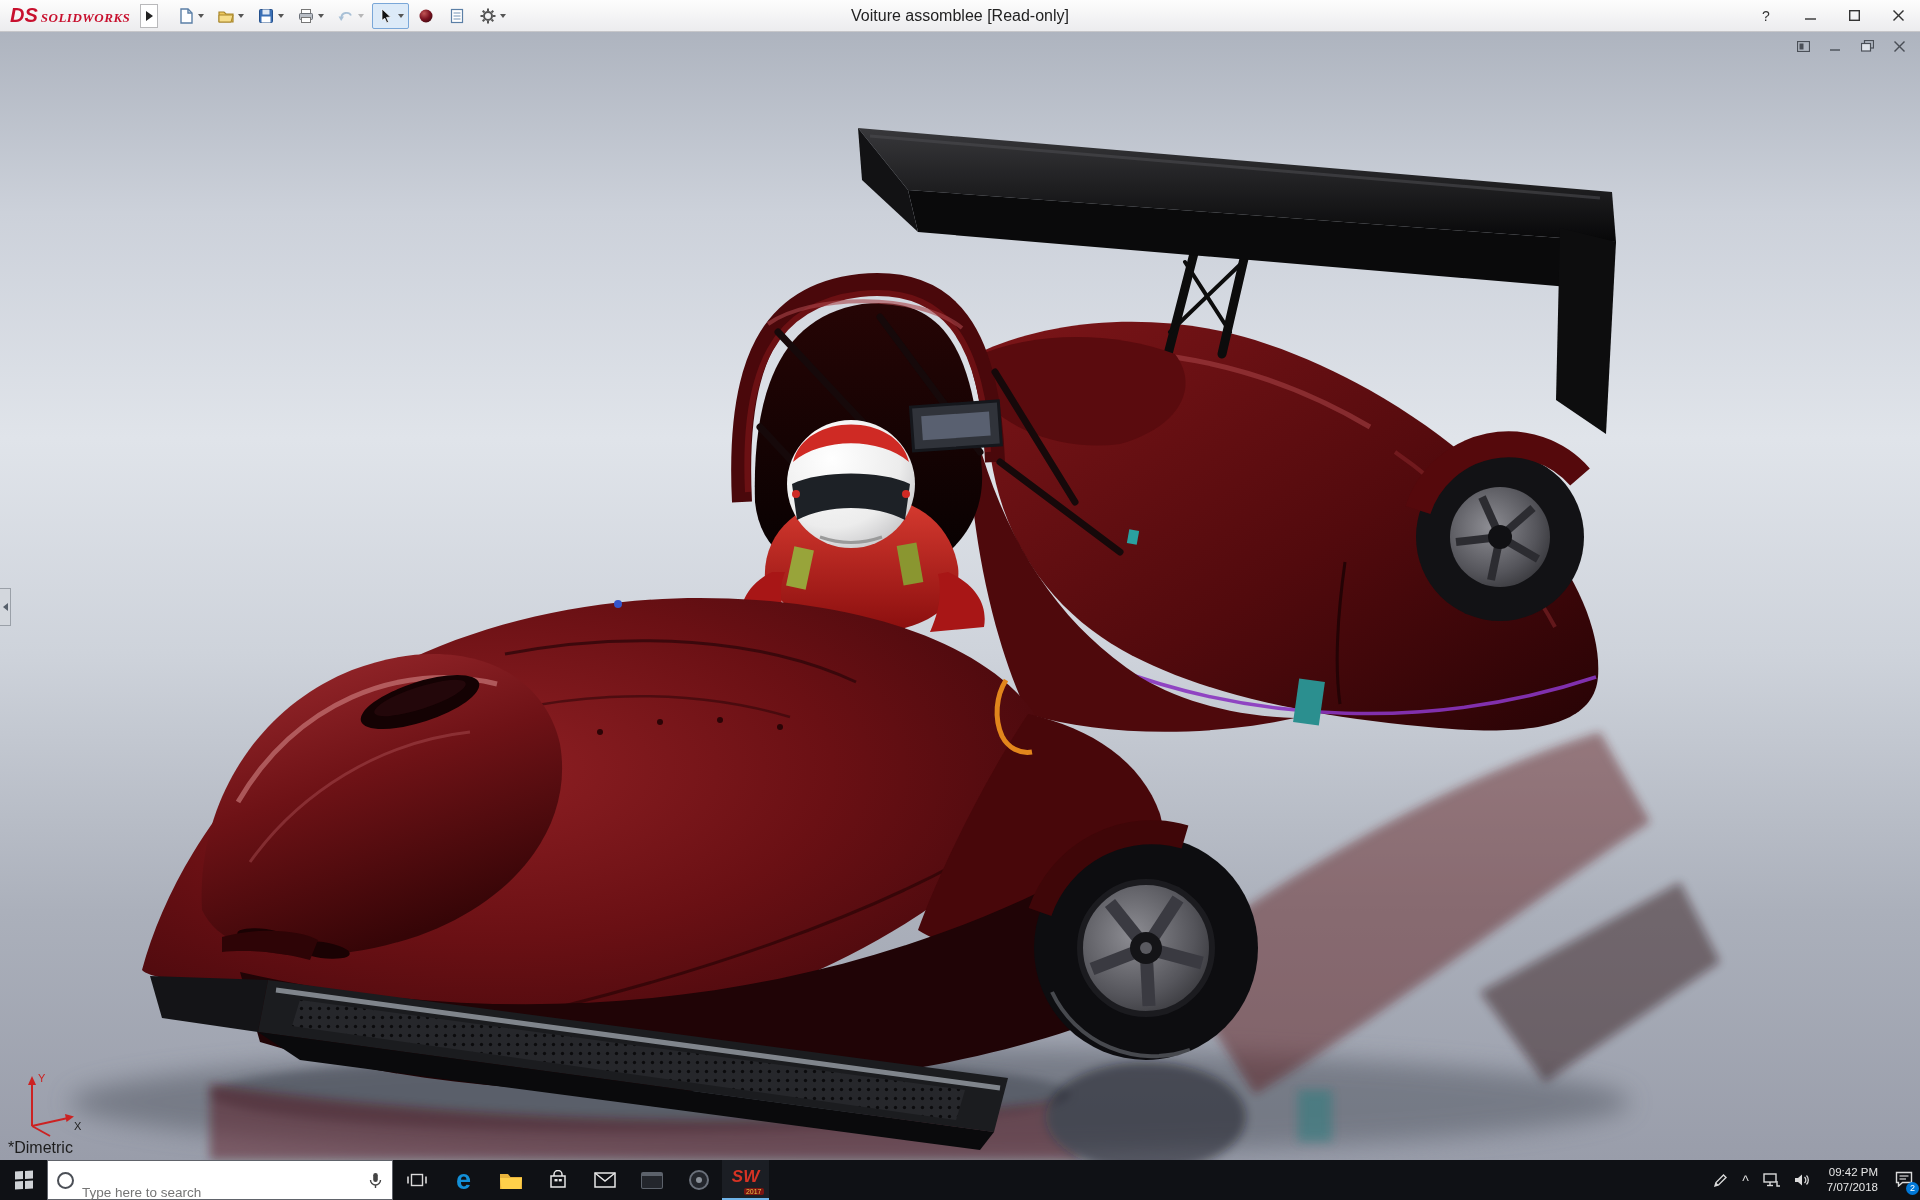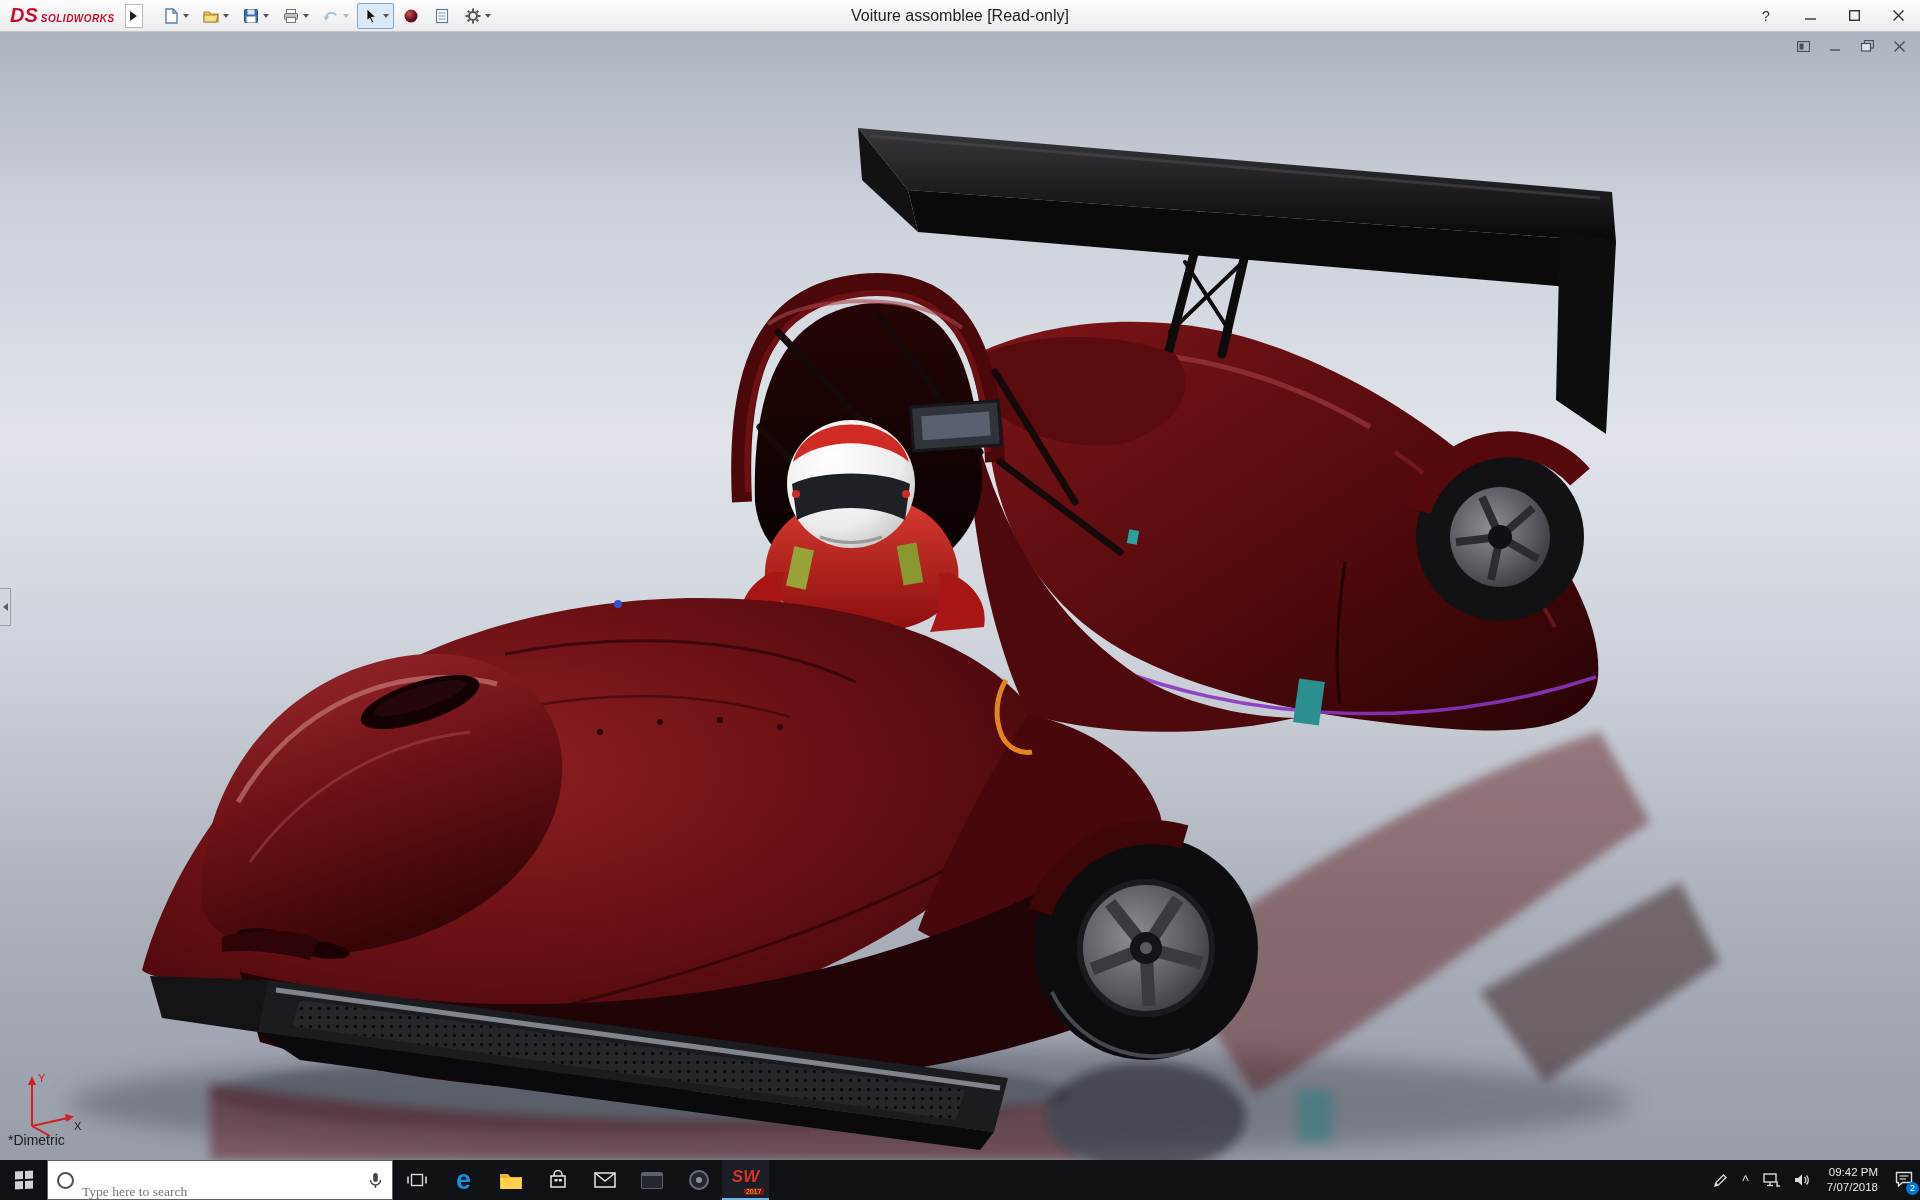--- a/index.html
+++ b/index.html
@@ -5,21 +5,21 @@
   * { box-sizing: border-box; margin: 0; padding: 0; }
   html,body { width:1920px; height:1200px; overflow:hidden;
     font-family:"Liberation Sans", sans-serif; background:#000; }
 
   
   .titlebar { height:32px; background:linear-gradient(#fdfdfd,#ececee);
     border-bottom:1px solid #c6c6c9; display:flex; align-items:center; position:relative; }
   .logo { display:flex; align-items:baseline; padding:0 6px 0 10px; color:#c8102e;
     font-weight:bold; font-style:italic; white-space:nowrap; }
   .logo-ds { font-size:20px; margin-right:3px; }
-  .logo-name { font-size:10px; letter-spacing:.5px; }
+  .logo-name { font-size:13px; letter-spacing:.5px;font-family:Liberation Serif, serif; }
   .flyout { width:18px; height:24px; border:1px solid #b9b9bb; background:#fff;
     display:flex; align-items:center; justify-content:center; margin:0 14px 0 4px; }
   .flyout-tri { width:0; height:0; border-top:5px solid transparent;
     border-bottom:5px solid transparent; border-left:7px solid #222; }
   .tbar { display:flex; align-items:center; gap:3px; }
   .tb-btn { height:26px; padding:0 4px; display:flex; align-items:center; gap:3px;
     border:1px solid transparent; border-radius:2px; }
   .tb-btn.active { border-color:#7aa7d8; background:#dceaf8; }
   .tb-btn.disabled { opacity:.38; }
   .caret { width:0; height:0; border-left:3.5px solid transparent;
@@ -36,39 +36,39 @@
     background:linear-gradient(180deg,#aeb4bf 0%,#ccd1da 16%,#e0e4ea 36%,
       #ced3db 55%,#abb0bb 78%,#999daa 100%); }
   .scene-svg { position:absolute; inset:0; width:100%; height:100%; display:block; }
   .doc-ctrls { position:absolute; top:5px; right:10px; display:flex; gap:10px; z-index:5; }
   .doc-btn { width:22px; height:18px; display:flex; align-items:center; justify-content:center; }
   .panel-tab { position:absolute; left:0; top:556px; width:11px; height:38px;
     background:#d3d7dd; border:1px solid #9aa0a8; border-left:none; z-index:5;
     display:flex; align-items:center; justify-content:center; }
   .panel-tab-tri { width:0; height:0; border-top:4px solid transparent;
     border-bottom:4px solid transparent; border-right:5px solid #57606b; }
-  .view-label { position:absolute; left:8px; bottom:12px; font-size:14px;
+  .view-label { position:absolute; left:8px; bottom:3px; font-size:16px;
     color:#1d1d1d; z-index:5; }
   .triad { position:absolute; left:16px; bottom:20px; z-index:5; }
 
   
   .taskbar { height:40px; background:#0f1115; display:flex; align-items:stretch;
     color:#e6e6e6; }
   .task-btn { width:47px; display:flex; align-items:center; justify-content:center;
     position:relative; }
   .task-btn.open-app { box-shadow:inset 0 -2px 0 #6fb3e8; background:#1b1e24; }
   .winlogo { display:grid; grid-template-columns:8px 8px; grid-template-rows:8px 8px;
     gap:1.5px; transform:skewY(-3deg); }
   .winlogo span { background:#cfd2d6; }
   .search { width:346px; background:#fff; border:1px solid #60636a; margin:0;
     display:flex; align-items:center; padding:0 9px; gap:8px; }
   .cortana { width:17px; height:17px; border-radius:50%; border:2px solid #4b4f56;
     flex:none; }
   .search input { border:none; outline:none; flex:1; font-size:13.5px; color:#000000;
-    font-family:Liberation Serif, serif; background:transparent;margin-top:24px; }
+    font-family:Liberation Sans, sans-serif; background:transparent;margin-top:24px; }
   .edge-e { color:#1390d8; font-weight:bold; font-size:27px; line-height:1; }
   .sw-badge { position:relative; width:28px; height:26px;text-align:center; }
   .sw-letters { color:#d63324; font-weight:bold; font-size:17px; font-style:italic; }
   .sw-year { position:absolute; right:-4px; bottom:-2px; font-size:7px; color:#e8c547;
     background:#7a1512; padding:0 2px; border-radius:2px; }
   .console-ic { width:22px; height:17px; background:#23262c; border:1px solid #5c626b;
     border-top:4px solid #5c626b; border-radius:2px; }
   .media-ic { width:20px; height:20px; border-radius:50%; background:#23262c;
     border:2px solid #6a707a; display:flex; align-items:center; justify-content:center; }
   .media-dot { width:6px; height:6px; border-radius:50%; background:#8a9098; }

